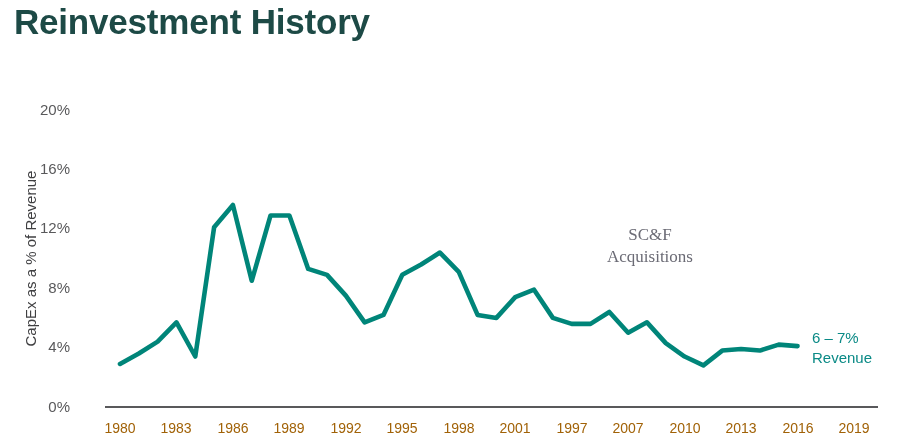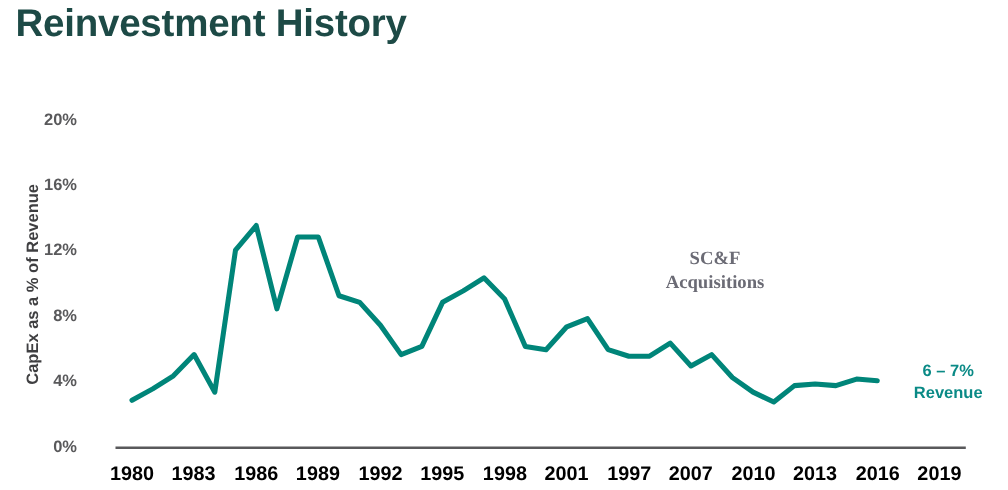--- a/index.html
+++ b/index.html
@@ -29,43 +29,42 @@
     color: #1d4a46;
     letter-spacing: -0.2px;
     white-space: nowrap;
   }
   #chart-area {
     position: absolute;
     left: 0;
     top: 0;
     width: 916px;
     height: 445px;
-    font-weight: bold;
   }
   svg.plot {
     position: absolute;
     left: 0;
     top: 0;
     width: 916px;
     height: 445px;
   }
   .ytick-label {
     position: absolute;
     font-family: "Liberation Sans", sans-serif;
     font-size: 15px;
     color: #59595b;
     text-align: right;
     width: 56px;
     white-space: nowrap;
   }
   .xtick-label {
     position: absolute;
     font-family: "Liberation Sans", sans-serif;
-    font-size: 18px;
-    color: #000000;
+    font-size: 14px;
+    color: #a16207;
     text-align: center;
     width: 56px;
     top: 420px;
     white-space: nowrap;
   }
   #y-axis-title {
     position: absolute;
     left: -70px;
     top: 250px;
     width: 200px;
@@ -84,21 +83,21 @@
     color: #6b6b75;
     text-align: center;
     line-height: 1.32;
     white-space: pre-line;
   }
   #callout-label {
     position: absolute;
     font-family: "Liberation Sans", sans-serif;
     font-size: 15px;
     color: #0a8a86;
-    text-align: center;
+    text-align: left;
     line-height: 1.35;
     white-space: pre-line;
   }
 </style>
 </head>
 <body>
 
 <div id="slide">
 
   <div id="page-title" style="color: rgb(29, 74, 70);">Reinvestment History</div>

